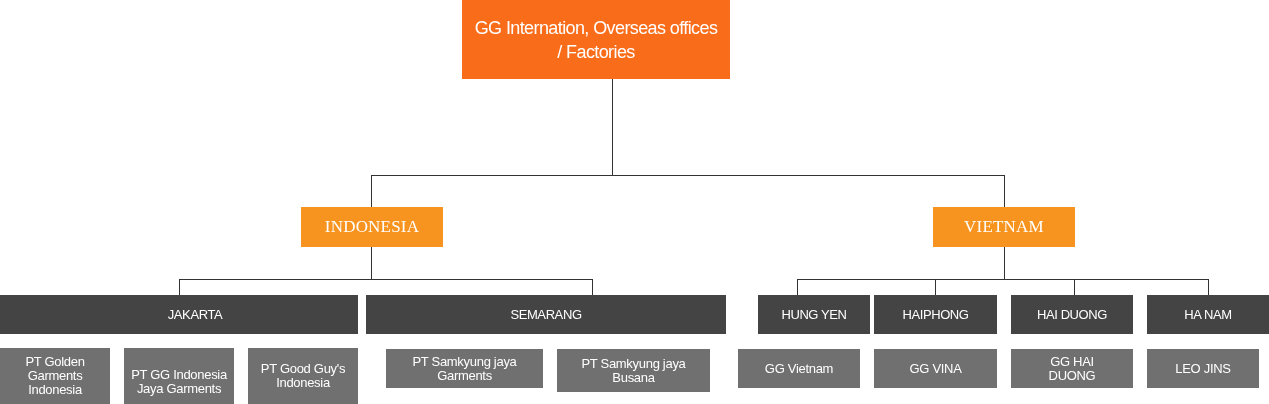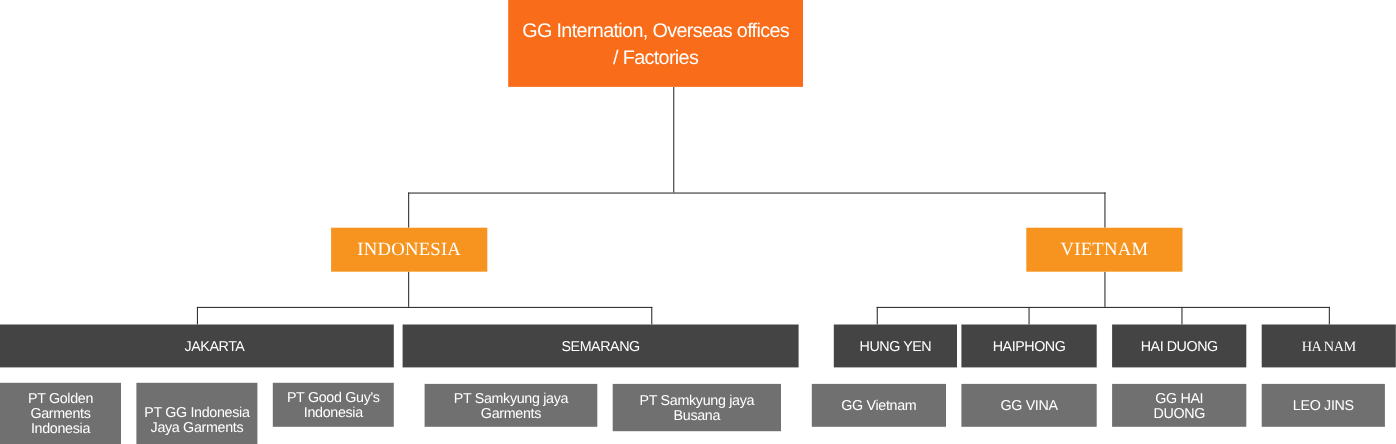--- a/index.html
+++ b/index.html
@@ -52,31 +52,31 @@
 </div>
 <div class="box region" style="left:738px;width:112px;margin-left:20px;">
   <span>HUNG YEN</span>
 </div>
 <div class="box region" style="left:874px;width:123px;">
   <span>HAIPHONG</span>
 </div>
 <div class="box region" style="left:1011px;width:122px;">
   <span>HAI DUONG</span>
 </div>
-<div class="box region" style="left:1147px;width:122px;font-family:Liberation Serif, serif;">
+<div class="box region" style="left:1147px;width:122px;">
   <span>HA NAM</span>
 </div>
 
 <div class="box leaf" style="left:0;top:348px;width:110px;height:56px;">
   <span style="padding:0 10px;">PT Golden Garments Indonesia</span>
 </div>
 <div class="box leaf" style="left:124px;top:348px;width:110px;height:68px;">
   <span>PT GG Indonesia Jaya Garments</span>
 </div>
-<div class="box leaf" style="left:248px;top:348px;width:110px;height:40px;">
+<div class="box leaf" style="left:248px;top:348px;width:110px;height:56px;">
   <span style="padding:0 8px;">PT Good Guy's Indonesia</span>
 </div>
 
 <div class="box leaf" style="left:386px;top:349px;width:157px;height:39px;">
   <span style="padding:0 18px;">PT Samkyung jaya Garments</span>
 </div>
 <div class="box leaf" style="left:557px;top:349px;width:153px;height:43px;">
   <span style="padding:0 16px;">PT Samkyung jaya Busana</span>
 </div>
 

